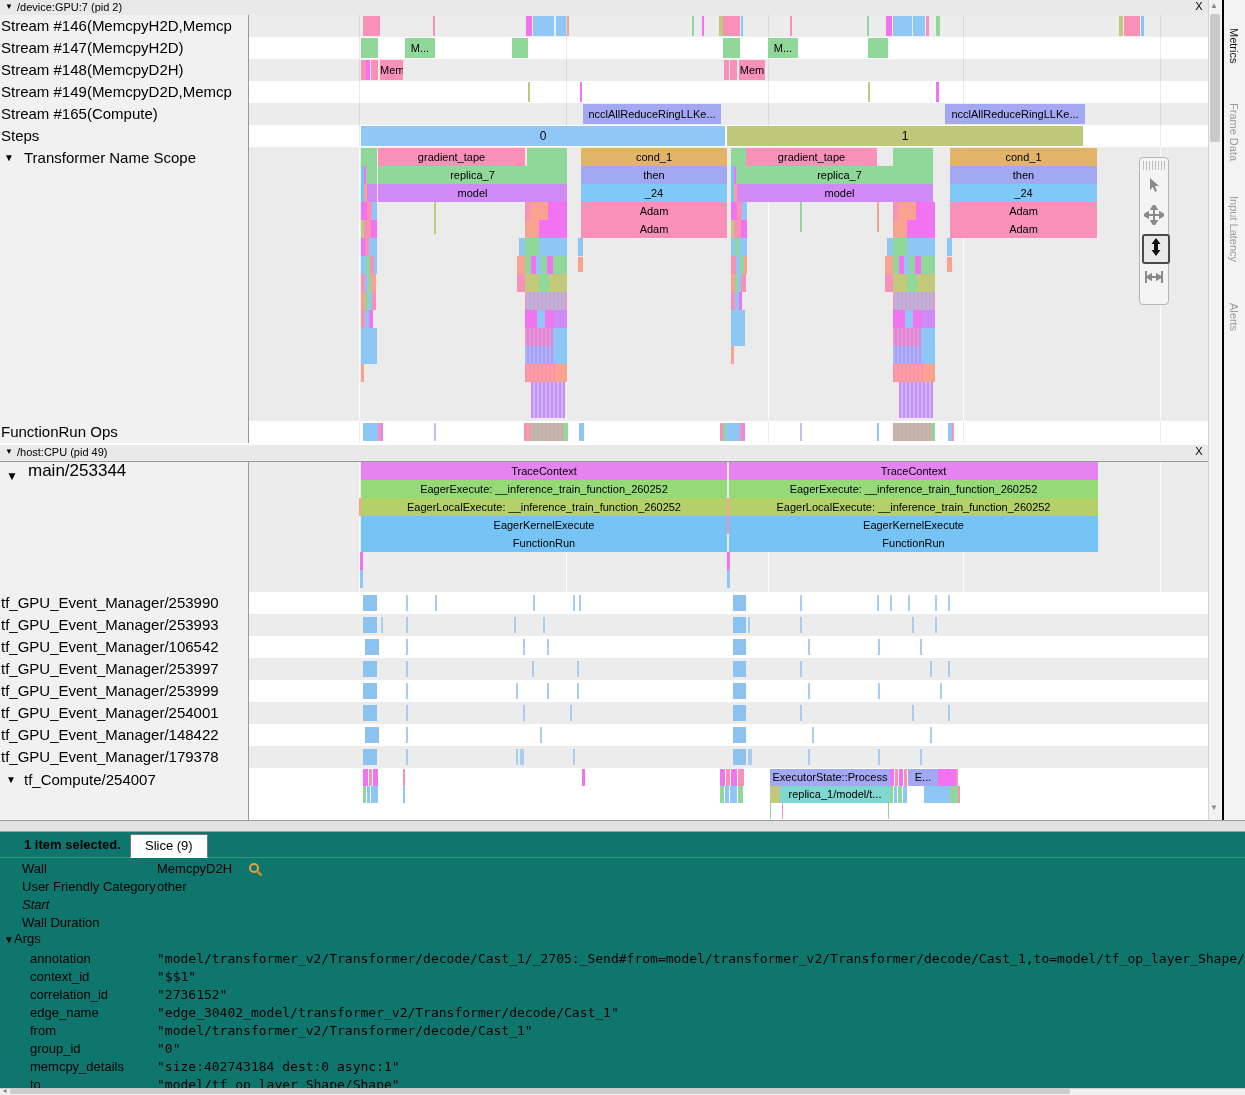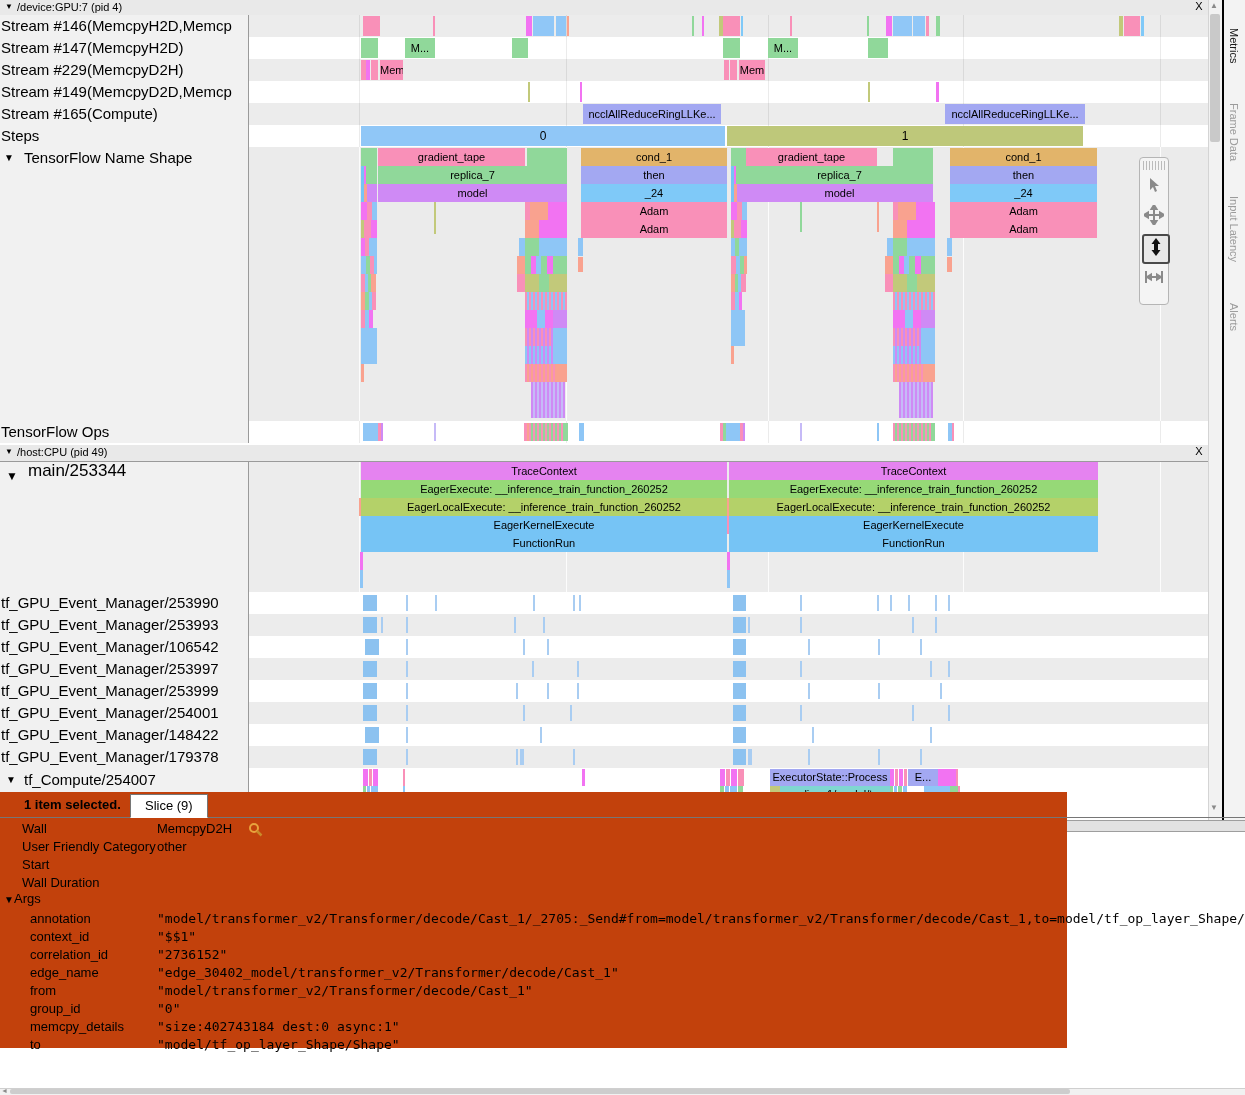--- a/index.html
+++ b/index.html
@@ -16,21 +16,21 @@
   .midlabel{position:absolute;font-size:15px;white-space:nowrap;}
   #sidebar{position:absolute;left:1222px;top:0;width:23px;height:832px;background:#f3f3f3;border-left:2px solid #000;box-sizing:border-box;}
   .vtab{position:absolute;left:4px;writing-mode:vertical-rl;font-size:11px;color:#9b9b9b;cursor:pointer;}
   .vtab.active{color:#1a1a1a;}
   #palette{position:absolute;left:1139px;top:157px;width:30px;height:148px;background:#f4f4f4;
            border:1px solid #b5b5b5;border-radius:4px;box-sizing:border-box;}
   .toolbtn{position:absolute;left:2px;width:24px;height:26px;display:flex;align-items:center;justify-content:center;border-radius:3px;cursor:pointer;}
   .toolbtn.sel{border:2px solid #4a4a4a;background:#e8e8e8;}
   #handle{position:absolute;left:3px;top:3px;width:22px;height:9px;
           background:repeating-linear-gradient(90deg,#bbb 0,#bbb 1px,#f4f4f4 1px,#f4f4f4 3px);}
-  #details{position:absolute;left:0;top:792px;width:1067px;height:256px;background:#c2410c;font-size:13px;}
+  #details{position:absolute;left:0;top:832px;width:1245px;height:256px;background:#0f766e;font-size:13px;}
   .dl{position:absolute;font-size:13px;white-space:nowrap;}
   .mono{font-family:"DejaVu Sans Mono",monospace;font-size:13px;}
   #divider{position:absolute;left:0;top:820px;width:1245px;height:12px;background:#e2e2e2;
            border-top:1px solid #9e9e9e;border-bottom:1px solid #9e9e9e;box-sizing:border-box;}
   #tabbox{position:absolute;left:130px;top:2px;height:22px;padding:0 14px;background:#fff;
           border:1px solid #767676;border-bottom:1px solid #fff;line-height:22px;z-index:2;cursor:pointer;}
   #tabline{position:absolute;left:0;top:25px;width:1245px;height:1px;background:#767676;z-index:1;}
   #selmsg{position:absolute;left:24px;top:5px;font-weight:bold;}
   #hscroll{position:absolute;left:0;top:1088px;width:1245px;height:7px;background:#f1f1f1;border-top:1px solid #cfcfcf;box-sizing:border-box;}
   #hthumb{position:absolute;left:10px;top:1089px;width:1060px;height:5px;background:#cdcdcd;border-radius:2px;}
@@ -40,21 +40,21 @@
   #vup{position:absolute;left:1210px;top:1px;font-size:8px;color:#8a8a8a;}
   #vdown{position:absolute;left:1210px;top:803px;font-size:8px;color:#8a8a8a;}
 </style>
 </head>
 <body>
 
 <div id="stage">
 
   <div class="hdr" style="top:0;">
     <span class="a">▼</span>
-    <span class="t">/device:GPU:7 (pid 4)</span>
+    <span class="t">/device:GPU:7 (pid 2)</span>
     <span class="x">X</span>
   </div>
 
   <div id="trace" class="abs" style="left:0;top:0;width:1245px;height:820px;">
       <div style="position: absolute; left: 0px; top: 15px; width: 248px; height: 428px; background: rgb(241, 241, 241);"></div>
       <div style="position: absolute; left: 248px; top: 15px; width: 960px; height: 22px; background: rgb(236, 236, 236);"></div>
       <div style="position: absolute; left: 248px; top: 37px; width: 960px; height: 22px; background: rgb(255, 255, 255);"></div>
       <div style="position: absolute; left: 248px; top: 59px; width: 960px; height: 22px; background: rgb(236, 236, 236);"></div>
       <div style="position: absolute; left: 248px; top: 81px; width: 960px; height: 22px; background: rgb(255, 255, 255);"></div>
       <div style="position: absolute; left: 248px; top: 103px; width: 960px; height: 22px; background: rgb(236, 236, 236);"></div>
@@ -99,21 +99,21 @@
       <div style="position: absolute; left: 1124px; top: 16px; width: 16px; height: 20px; background: rgb(249, 144, 184);"></div>
       <div style="position: absolute; left: 1141px; top: 16px; width: 3px; height: 20px; background: rgb(127, 201, 248);"></div>
       <div style="position: absolute; left: 1239px; top: 16px; width: 6px; height: 20px; background: rgb(249, 144, 184);"></div>
       <div style="position: absolute; left: 1px; top: 39px; width: 246px; height: 18px; font-size: 15px; white-space: nowrap; overflow: hidden;">Stream #147(MemcpyH2D)</div>
       <div style="position: absolute; left: 361px; top: 38px; width: 17px; height: 20px; background: rgb(144, 216, 154);"></div>
       <div style="position: absolute; left: 405px; top: 38px; width: 30px; height: 20px; background: rgb(144, 216, 154); font-size: 11px; text-align: center; overflow: hidden; white-space: nowrap; line-height: 20px;">M...</div>
       <div style="position: absolute; left: 512px; top: 38px; width: 16px; height: 20px; background: rgb(144, 216, 154);"></div>
       <div style="position: absolute; left: 723px; top: 38px; width: 17px; height: 20px; background: rgb(144, 216, 154);"></div>
       <div style="position: absolute; left: 768px; top: 38px; width: 30px; height: 20px; background: rgb(144, 216, 154); font-size: 11px; text-align: center; overflow: hidden; white-space: nowrap; line-height: 20px;">M...</div>
       <div style="position: absolute; left: 868px; top: 38px; width: 20px; height: 20px; background: rgb(144, 216, 154);"></div>
-      <div style="position: absolute; left: 1px; top: 61px; width: 246px; height: 18px; font-size: 15px; white-space: nowrap; overflow: hidden;">Stream #229(MemcpyD2H)</div>
+      <div style="position: absolute; left: 1px; top: 61px; width: 246px; height: 18px; font-size: 15px; white-space: nowrap; overflow: hidden;">Stream #148(MemcpyD2H)</div>
       <div style="position: absolute; left: 361px; top: 60px; width: 5px; height: 20px; background: rgb(249, 144, 184);"></div>
       <div style="position: absolute; left: 366px; top: 60px; width: 4px; height: 20px; background: rgb(242, 115, 242);"></div>
       <div style="position: absolute; left: 371px; top: 60px; width: 7px; height: 20px; background: rgb(249, 144, 184);"></div>
       <div style="position: absolute; left: 380px; top: 60px; width: 23px; height: 20px; background: rgb(249, 144, 184); font-size: 11px; text-align: center; overflow: hidden; white-space: nowrap; line-height: 20px;">Mem</div>
       <div style="position: absolute; left: 724px; top: 60px; width: 5px; height: 20px; background: rgb(249, 144, 184);"></div>
       <div style="position: absolute; left: 730px; top: 60px; width: 7px; height: 20px; background: rgb(249, 144, 184);"></div>
       <div style="position: absolute; left: 739px; top: 60px; width: 26px; height: 20px; background: rgb(249, 144, 184); font-size: 11px; text-align: center; overflow: hidden; white-space: nowrap; line-height: 20px;">Mem</div>
       <div style="position: absolute; left: 1px; top: 83px; width: 246px; height: 18px; font-size: 15px; white-space: nowrap; overflow: hidden;">Stream #149(MemcpyD2D,Memcp</div>
       <div style="position: absolute; left: 528px; top: 82px; width: 2px; height: 20px; background: rgb(194, 201, 122);"></div>
       <div style="position: absolute; left: 580px; top: 82px; width: 2px; height: 20px; background: rgb(242, 115, 242);"></div>
@@ -446,23 +446,23 @@
       <div style="position: absolute; left: 903px; top: 786px; width: 4px; height: 17px; background: rgb(142, 198, 246);"></div>
       <div style="position: absolute; left: 924px; top: 786px; width: 26px; height: 17px; background: rgb(142, 198, 246);"></div>
       <div style="position: absolute; left: 950px; top: 786px; width: 8px; height: 17px; background: rgb(144, 216, 154);"></div>
       <div style="position: absolute; left: 958px; top: 786px; width: 2px; height: 17px; background: rgb(249, 144, 184);"></div>
       <div style="position: absolute; left: 770px; top: 803px; width: 1px; height: 16px; background: rgb(144, 216, 154);"></div>
       <div style="position: absolute; left: 782px; top: 803px; width: 1px; height: 16px; background: rgb(249, 144, 184);"></div>
       <div style="position: absolute; left: 888px; top: 803px; width: 1px; height: 16px; background: rgb(144, 216, 154);"></div>
     </div>
 
   <span class="arrow" style="left:4px;top:152px;">▼</span>
-  <span class="midlabel" style="left:24px;top:149px;">TensorFlow Name Shape</span>
-
-  <span class="midlabel" style="left:1px;top:423px;">TensorFlow Ops</span>
+  <span class="midlabel" style="left:24px;top:149px;">Transformer Name Scope</span>
+
+  <span class="midlabel" style="left:1px;top:423px;">FunctionRun Ops</span>
 
   <div class="hdr" style="top:445px;height:16px;">
     <span class="a">▼</span>
     <span class="t">/host:CPU (pid 49)</span>
     <span class="x">X</span>
   </div>
 
   <span class="arrow" style="left:6px;top:469px;font-size:12px;">▼</span>
   <span class="biglabel" style="left:28px;top:461px;">main/253344</span>
 
@@ -536,21 +536,21 @@
       <svg width="15" height="15" viewBox="0 0 15 15">
           <circle cx="6" cy="6" r="4" fill="none" stroke="#e8a33d" stroke-width="2"></circle>
           <line x1="9" y1="9" x2="13.5" y2="13.5" stroke="#c98a2a" stroke-width="2.5"></line>
         </svg>
     </span>
     <div id="fieldrows">
         <span class="dl" style="left: 22px; top: 29px;">Wall</span>
         <span class="dl" style="left: 157px; top: 29px;">MemcpyD2H</span>
         <span class="dl" style="left: 22px; top: 47px;">User Friendly Category</span>
         <span class="dl" style="left: 157px; top: 47px;">other</span>
-        <span class="dl" style="left: 22px; top: 65px;">Start</span>
+        <span class="dl" style="left: 22px; top: 65px; font-style: italic;">Start</span>
         <span class="dl" style="left: 157px; top: 65px;"></span>
         <span class="dl" style="left: 22px; top: 83px;">Wall Duration</span>
         <span class="dl" style="left: 157px; top: 83px;"></span>
         <span class="dl" style="left: 30px; top: 119px;">annotation</span>
         <span class="dl mono" style="left: 157px; top: 119px;">"model/transformer_v2/Transformer/decode/Cast_1/_2705:_Send#from=model/transformer_v2/Transformer/decode/Cast_1,to=model/tf_op_layer_Shape/Shape#::#edg</span>
         <span class="dl" style="left: 30px; top: 137px;">context_id</span>
         <span class="dl mono" style="left: 157px; top: 137px;">"$$1"</span>
         <span class="dl" style="left: 30px; top: 155px;">correlation_id</span>
         <span class="dl mono" style="left: 157px; top: 155px;">"2736152"</span>
         <span class="dl" style="left: 30px; top: 173px;">edge_name</span>

